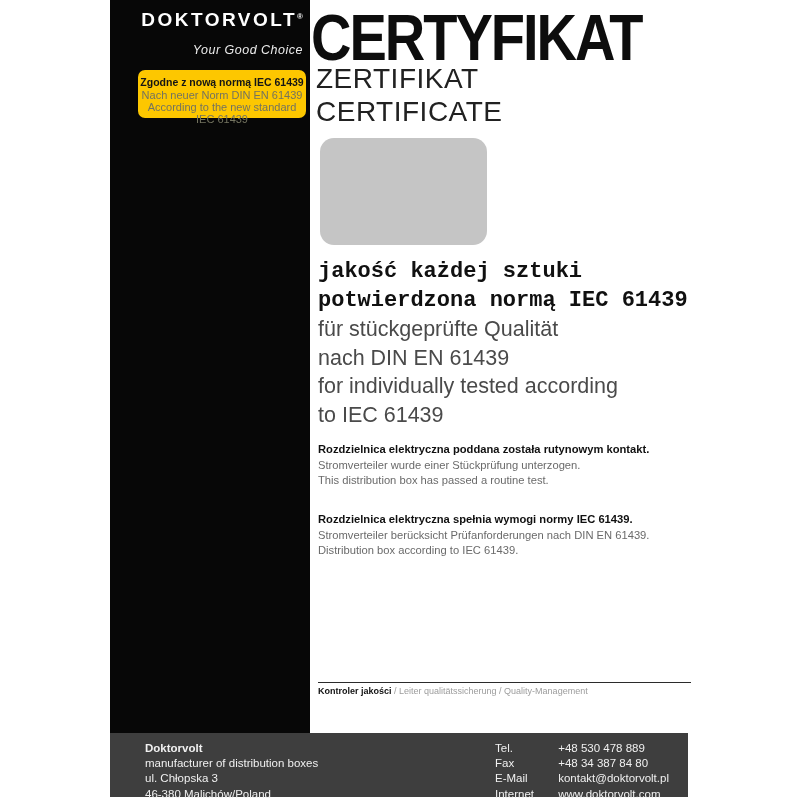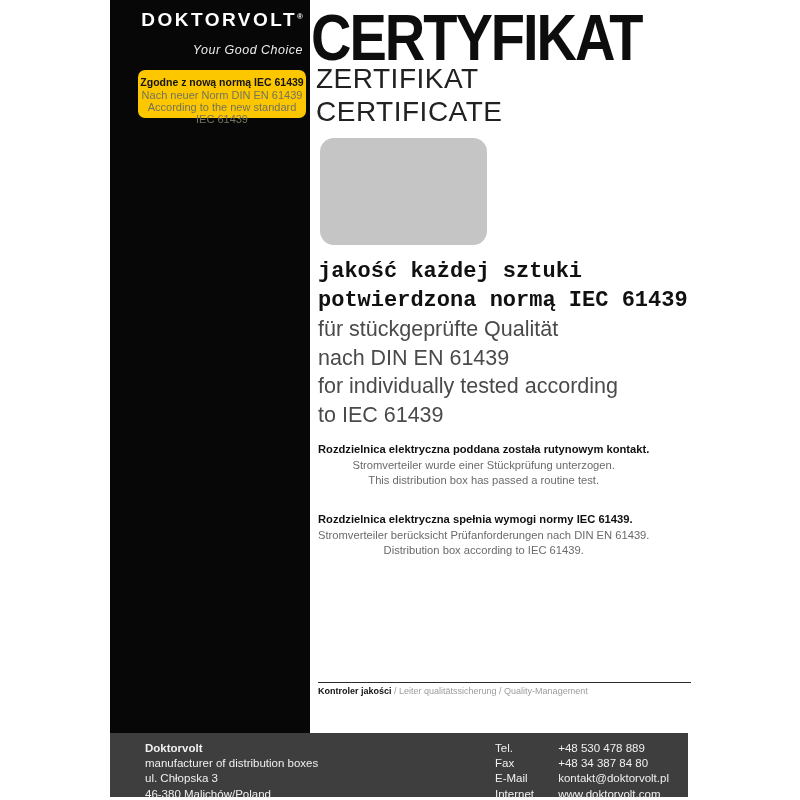--- a/index.html
+++ b/index.html
@@ -42,21 +42,21 @@
   .claims div { line-height:28.5px; white-space:nowrap; }
   .claim-bold { font-size:22px; font-weight:bold; color:#101010;font-family:Liberation Mono, monospace; }
   .claim-reg { font-size:21.5px; color:#4a4a4a; }
 
   
   .para { position:absolute; left:318px; }
   .para-1 { top:442px; }
   .para-2 { top:512px; }
   .para div { line-height:15.5px; white-space:nowrap; }
   .para-bold { font-size:11.2px; font-weight:bold; color:#101010; }
-  .para-reg { font-size:11.2px; color:#6a6a6a;text-align:center; }
+  .para-reg { font-size:11.2px; color:#6a6a6a; }
 
   
   .sig-line { position:absolute; left:318px; top:682px; width:373px; border-top:1.5px solid #2b2b2b; }
   .sig-label { position:absolute; left:318px; top:686px; font-size:9px; color:#9c9c9c; white-space:nowrap; }
   .sig-label b { color:#111111; }
 
   
   .footer { position:absolute; left:110px; top:733px; width:578px; height:64px; background:#3e3e3e; color:#f0f0f0; }
   .f-left { position:absolute; left:35px; top:8px; font-size:11.5px; line-height:15.2px; }
   .f-company { font-weight:bold; }

